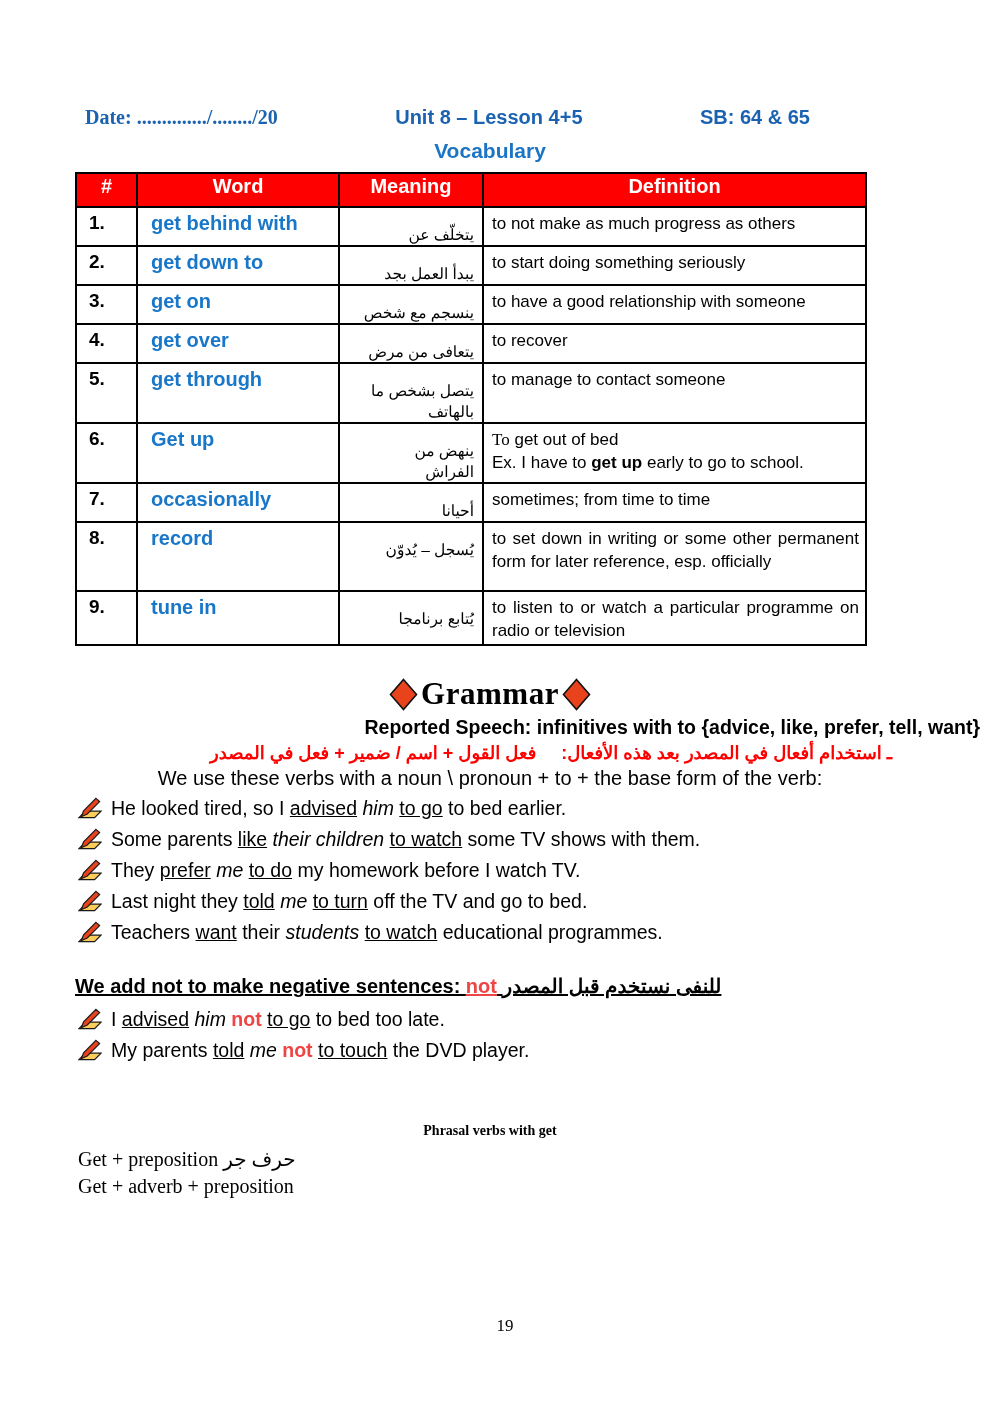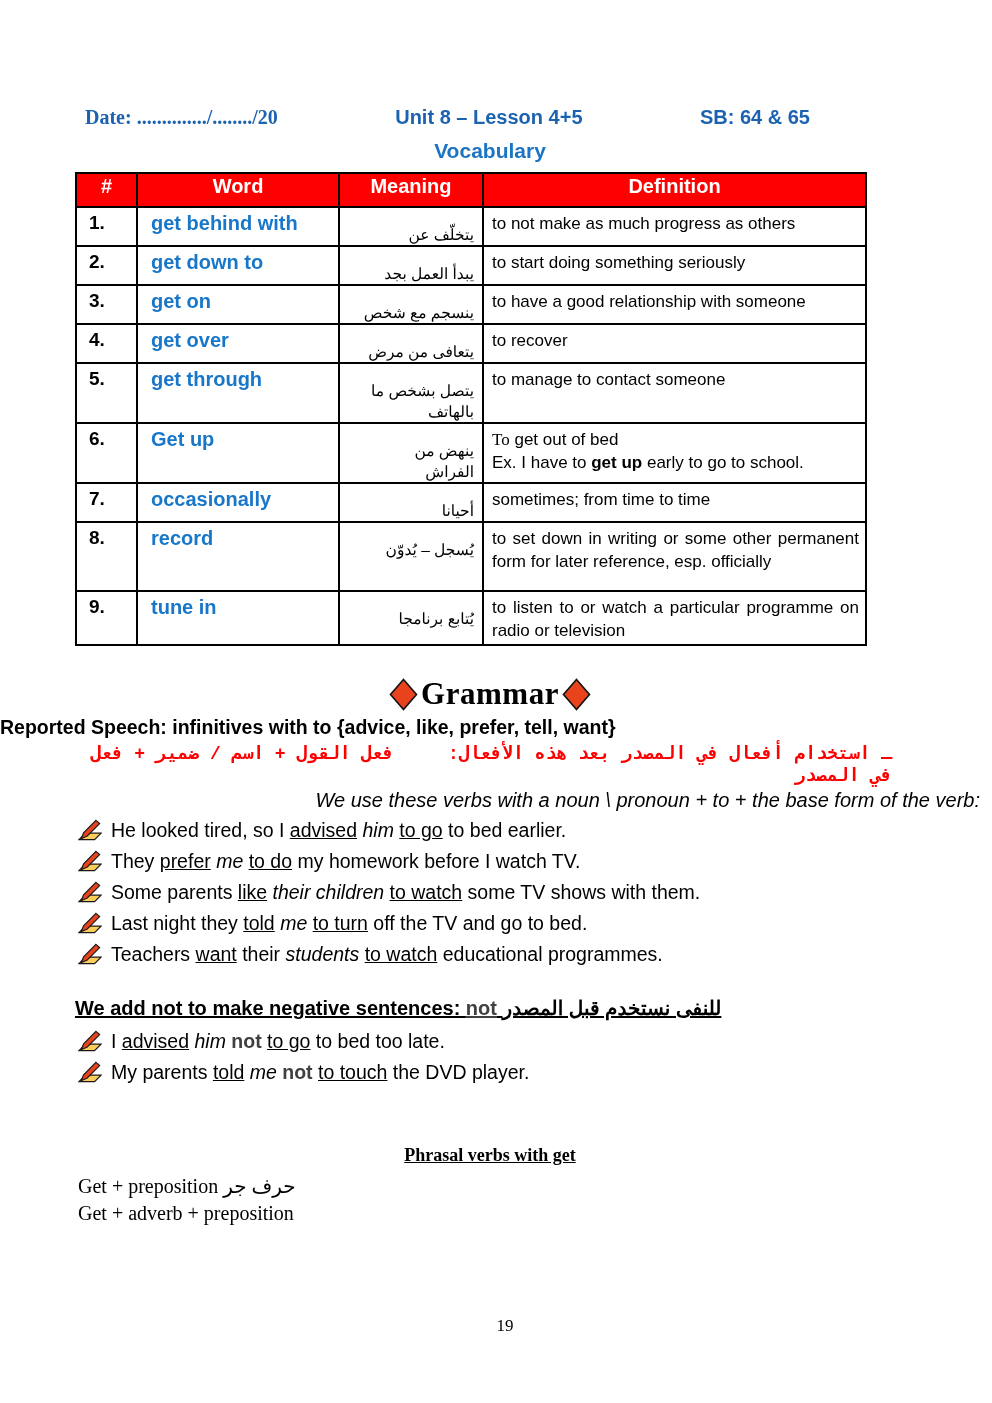--- a/index.html
+++ b/index.html
@@ -2,21 +2,21 @@
 <html><head>
 <meta charset="utf-8">
 <style>
   html,body{margin:0;padding:0;background:#ffffff;}
   .page{position:relative;width:980px;height:1403px;background:#ffffff;overflow:hidden;
         font-family:"Liberation Sans",sans-serif;color:#000;}
   
   .sg-u{text-decoration:underline;}
   .sg-i{font-style:italic;}
   .sg-b{font-weight:bold;}
-  .sg-r{color:#404040;}
+  .sg-r{color:#ef4444;}
   .sg-sf{font-family:"Liberation Serif",serif;}
 
   
   .header-row{display:flex;justify-content:space-between;align-items:baseline;
               margin:106px 170px 0 85px;}
   .hdr{font-weight:bold;font-size:20px;color:#1b63b0;}
   .hdr.date{font-family:"Liberation Serif",serif;}
   .vocab-title{text-align:center;margin-top:10px;font-weight:bold;font-size:21px;color:#1b74c4;}
 
   
@@ -30,37 +30,37 @@
   td.def{font-size:17px;padding:4px 6px 2px 8px;line-height:23px;}
   td.def.just div{text-align:justify;}
   tr.r1{height:37px;} tr.r2{height:33px;} tr.r3{height:29px;} tr.r4{height:29px;}
   tr.r5{height:45px;} tr.r6{height:46px;} tr.r7{height:28px;} tr.r8{height:69px;} tr.r9{height:47px;}
 
   
   .banner{display:flex;justify-content:center;align-items:center;margin-top:30px;gap:3px;}
   .banner-text{font-family:"Liberation Serif",serif;font-weight:bold;font-size:31px;letter-spacing:.5px;}
   .diamond svg{display:block;}
 
-  .reported-heading{text-align:left;font-weight:bold;font-size:19.5px;margin-top:4px;}
+  .reported-heading{text-align:right;font-weight:bold;font-size:19.5px;margin-top:4px;}
   .arabic-note{direction:rtl;text-align:right;margin:3px 88px 0 75px;color:#fe0000;
-               font-family:Liberation Mono, monospace;font-size:18px;font-weight:bold;}
-  .rule-line{text-align:right;font-style:italic;font-size:20px;margin-top:3px;}
+               font-family:Liberation Sans, sans-serif;font-size:18px;font-weight:bold;}
+  .rule-line{text-align:center;font-size:20px;margin-top:3px;}
 
   
   .examples{margin:5px 0 0 78px;}
   .ex-row{display:flex;align-items:flex-start;margin-bottom:3px;}
   .pen{flex:0 0 auto;margin:2px 9px 0 0;}
   .ex-text{font-size:19.5px;line-height:26px;}
   .ex-text div{display:inline;}
 
   .neg-heading{margin:26px 0 0 75px;font-size:20px;line-height:26px;}
   .neg-examples{margin-top:7px;}
 
   .phrasal-title{text-align:center;margin-top:58px;font-family:"Liberation Serif",serif;
-                 font-weight:bold;font-size:18px;text-decoration:underline;}
+                 font-weight:bold;font-size:14px;}
   .get-lines{margin:7px 0 0 78px;font-family:"Liberation Serif",serif;font-size:20px;line-height:27px;}
   .page-number{position:absolute;top:1316px;left:15px;width:100%;text-align:center;
                font-family:"Liberation Serif",serif;font-size:17px;}
 </style>
 </head>
 <body>
 
 <div class="page">
 
   <div class="header-row">
@@ -207,28 +207,28 @@
             <polygon points="1,22.5 18,22.5 25,15.5 8,15.5" fill="#fcce59" stroke="#1a1a1a" stroke-width="1.3"></polygon>
             <polygon points="19.5,1.5 23.5,5 10,18.5 3.5,21.5 6,15" fill="#e8431c" stroke="#1a1a1a" stroke-width="1.3"></polygon>
           </svg></span>
       <div class="ex-text"><div><span>He looked tired, so I </span><span class="sg-u">advised</span><span> </span><span class="sg-i">him</span><span> </span><span class="sg-u">to go</span><span> to bed earlier.</span></div></div>
     </div>
     <div class="ex-row">
       <span class="pen"><svg width="24" height="22" viewBox="0 0 26 24">
             <polygon points="1,22.5 18,22.5 25,15.5 8,15.5" fill="#fcce59" stroke="#1a1a1a" stroke-width="1.3"></polygon>
             <polygon points="19.5,1.5 23.5,5 10,18.5 3.5,21.5 6,15" fill="#e8431c" stroke="#1a1a1a" stroke-width="1.3"></polygon>
           </svg></span>
+      <div class="ex-text"><div><span>Some parents </span><span class="sg-u">like</span><span> </span><span class="sg-i">their children</span><span> </span><span class="sg-u">to watch</span><span> some TV shows with them.</span></div></div>
+    </div>
+    <div class="ex-row">
+      <span class="pen"><svg width="24" height="22" viewBox="0 0 26 24">
+            <polygon points="1,22.5 18,22.5 25,15.5 8,15.5" fill="#fcce59" stroke="#1a1a1a" stroke-width="1.3"></polygon>
+            <polygon points="19.5,1.5 23.5,5 10,18.5 3.5,21.5 6,15" fill="#e8431c" stroke="#1a1a1a" stroke-width="1.3"></polygon>
+          </svg></span>
       <div class="ex-text"><div><span>They </span><span class="sg-u">prefer</span><span> </span><span class="sg-i">me</span><span> </span><span class="sg-u">to do</span><span> my homework before I watch TV.</span></div></div>
-    </div>
-    <div class="ex-row">
-      <span class="pen"><svg width="24" height="22" viewBox="0 0 26 24">
-            <polygon points="1,22.5 18,22.5 25,15.5 8,15.5" fill="#fcce59" stroke="#1a1a1a" stroke-width="1.3"></polygon>
-            <polygon points="19.5,1.5 23.5,5 10,18.5 3.5,21.5 6,15" fill="#e8431c" stroke="#1a1a1a" stroke-width="1.3"></polygon>
-          </svg></span>
-      <div class="ex-text"><div><span>Some parents </span><span class="sg-u">like</span><span> </span><span class="sg-i">their children</span><span> </span><span class="sg-u">to watch</span><span> some TV shows with them.</span></div></div>
     </div>
     <div class="ex-row">
       <span class="pen"><svg width="24" height="22" viewBox="0 0 26 24">
             <polygon points="1,22.5 18,22.5 25,15.5 8,15.5" fill="#fcce59" stroke="#1a1a1a" stroke-width="1.3"></polygon>
             <polygon points="19.5,1.5 23.5,5 10,18.5 3.5,21.5 6,15" fill="#e8431c" stroke="#1a1a1a" stroke-width="1.3"></polygon>
           </svg></span>
       <div class="ex-text"><div><span>Last night they </span><span class="sg-u">told</span><span> </span><span class="sg-i">me</span><span> </span><span class="sg-u">to turn</span><span> off the TV and go to bed.</span></div></div>
     </div>
     <div class="ex-row">
       <span class="pen"><svg width="24" height="22" viewBox="0 0 26 24">

